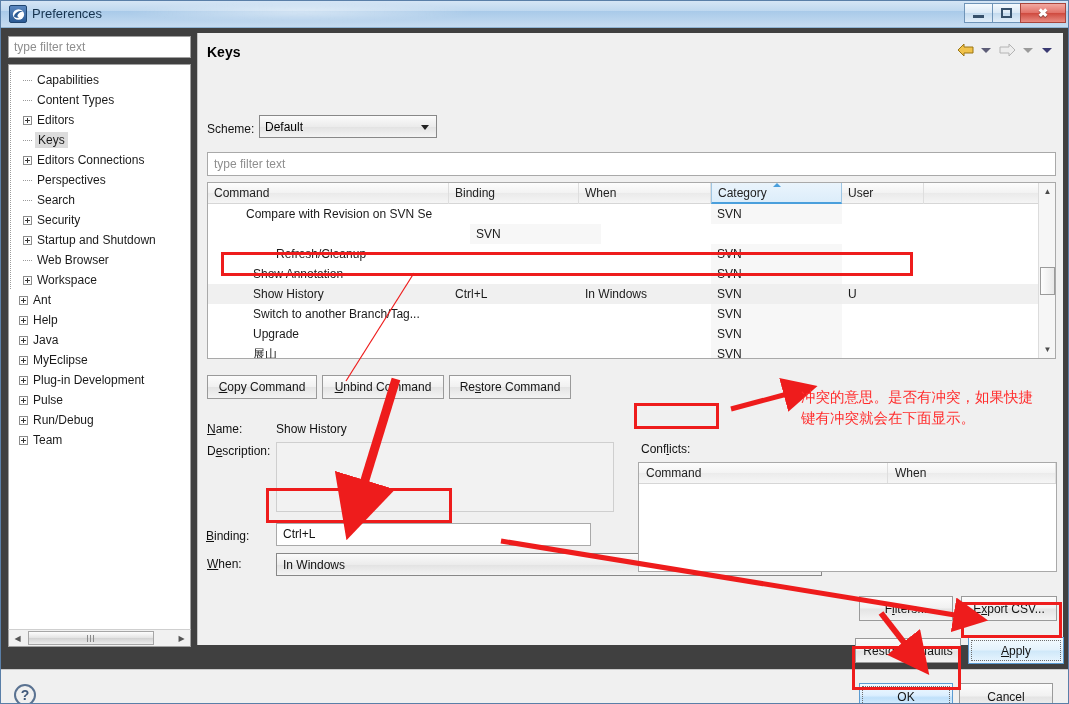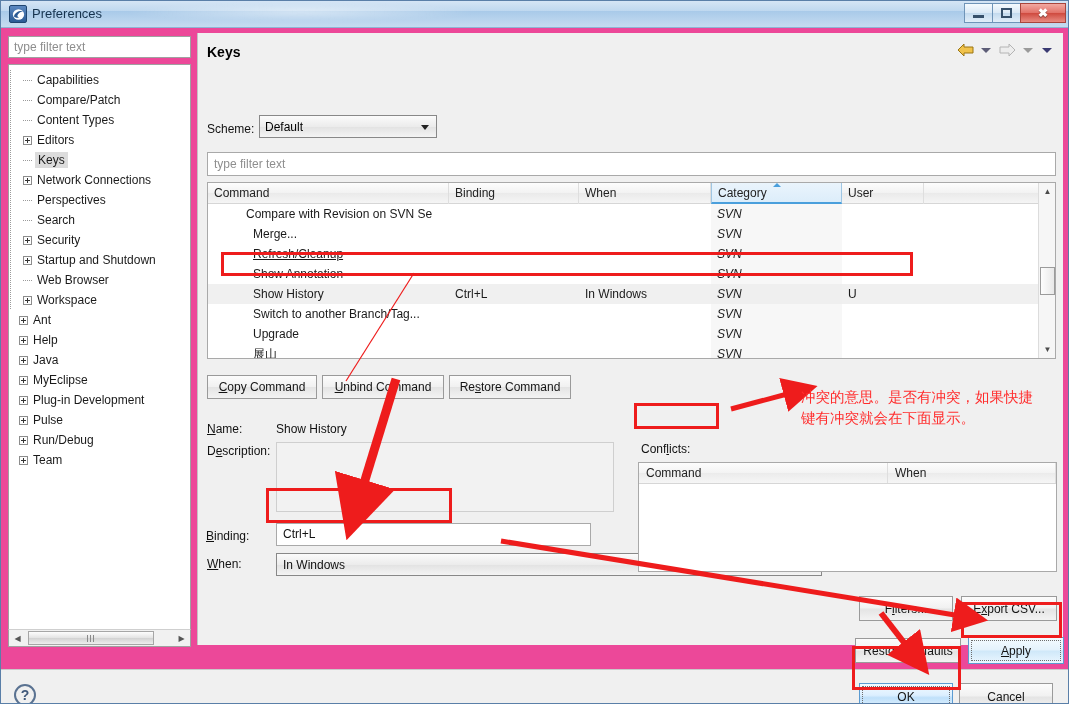--- a/index.html
+++ b/index.html
@@ -65,21 +65,21 @@
     font-weight: bold; font-size: 12px;
     text-shadow: 0 1px 1px rgba(0,0,0,.45);
   }
   .win-btn .min-glyph { width: 11px; height: 3px; background: #36506b; margin-top: 6px; }
   .win-btn .max-glyph { width: 11px; height: 10px; border: 2px solid #36506b; }
 
   
   #dlg-body {
     position: absolute; left: 0; top: 27px;
     width: 1069px; height: 677px;
-    background: #ec4899;
+    background: #404040;
   }
 
   
   #left-pane {
     position: absolute; left: 7px; top: 8px;
     width: 183px; height: 609px;
   }
   #filter-input {
     width: 183px; height: 22px;
     border: 1px solid #a0a0a0;
@@ -259,21 +259,21 @@
     border-bottom: 4px solid #4a9fdc;
   }
   #kt-body { position: relative; }
   .kt-row {
     display: flex; height: 20px; align-items: center;
     font-size: 12px; color: #1a1a1a;
     position: relative;
   }
   .kt-row.selected { background: #f0f0f0; }
   .kt-cell { padding-left: 6px; white-space: nowrap; overflow: hidden; height: 20px; line-height: 20px;}
-  .kt-cell.cat { background: #f7f7f7; font-style: italic; }
+  .kt-cell.cat { background: #f7f7f7; }
   .kt-row.selected .kt-cell.cat { background: #efefef; }
   .col-command { width: 241px; }
   .col-binding { width: 130px; }
   .col-when    { width: 132px; }
   .col-category{ width: 131px; }
   .col-user    { width: 82px; }
   .col-rest    { flex: 1; }
 
   
   #kt-vscroll {
@@ -449,45 +449,39 @@
             <div class="tree-row">
               <span class="dotline"></span>
               <span style="width:10px;flex:0 0 auto;"></span>
               <span class="twisty-none"></span>
               <span class="tree-label">Capabilities</span>
             </div>
             <div class="tree-row">
               <span class="dotline"></span>
               <span style="width:10px;flex:0 0 auto;"></span>
               <span class="twisty-none"></span>
-              <span class="tree-label">Compare/Patch</span>
-            </div>
-            <div class="tree-row">
-              <span class="dotline"></span>
-              <span style="width:10px;flex:0 0 auto;"></span>
-              <span class="twisty-none"></span>
               <span class="tree-label">Content Types</span>
             </div>
             <div class="tree-row">
               <span class="dotline"></span>
               <span style="width:10px;flex:0 0 auto;"></span>
               <span class="twisty plus"></span>
               <span class="tree-label">Editors</span>
             </div>
             <div class="tree-row selected">
               <span class="dotline"></span>
               <span style="width:10px;flex:0 0 auto;"></span>
               <span class="twisty-none"></span>
               <span class="tree-label">Keys</span>
             </div>
             <div class="tree-row">
               <span class="dotline"></span>
               <span style="width:10px;flex:0 0 auto;"></span>
               <span class="twisty plus"></span>
-              <span class="tree-label">Network Connections</span>
+              <span class="tree-label">Editors Connections</span>
             </div>
             <div class="tree-row">
               <span class="dotline"></span>
               <span style="width:10px;flex:0 0 auto;"></span>
               <span class="twisty-none"></span>
               <span class="tree-label">Perspectives</span>
             </div>
             <div class="tree-row">
               <span class="dotline"></span>
               <span style="width:10px;flex:0 0 auto;"></span>
@@ -611,29 +605,28 @@
         <div id="kt-body">
             <div class="kt-row">
               <div class="kt-cell col-command" style="padding-left: 38px;">Compare with Revision on SVN Se</div>
               <div class="kt-cell col-binding"></div>
               <div class="kt-cell col-when"></div>
               <div class="kt-cell col-category cat">SVN</div>
               <div class="kt-cell col-user"></div>
               <div class="kt-cell col-rest"></div>
             </div>
             <div class="kt-row">
-              <div class="kt-cell col-command" style="padding-left: 45px;">Merge...</div>
               <div class="kt-cell col-binding"></div>
               <div class="kt-cell col-when"></div>
               <div class="kt-cell col-category cat">SVN</div>
               <div class="kt-cell col-user"></div>
               <div class="kt-cell col-rest"></div>
             </div>
             <div class="kt-row">
-              <div class="kt-cell col-command" style="padding-left: 45px; text-decoration: underline;">Refresh/Cleanup</div>
+              <div class="kt-cell col-command" style="padding-left: 68px;">Refresh/Cleanup</div>
               <div class="kt-cell col-binding"></div>
               <div class="kt-cell col-when"></div>
               <div class="kt-cell col-category cat">SVN</div>
               <div class="kt-cell col-user"></div>
               <div class="kt-cell col-rest"></div>
             </div>
             <div class="kt-row">
               <div class="kt-cell col-command" style="padding-left: 45px;">Show Annotation</div>
               <div class="kt-cell col-binding"></div>
               <div class="kt-cell col-when"></div>

